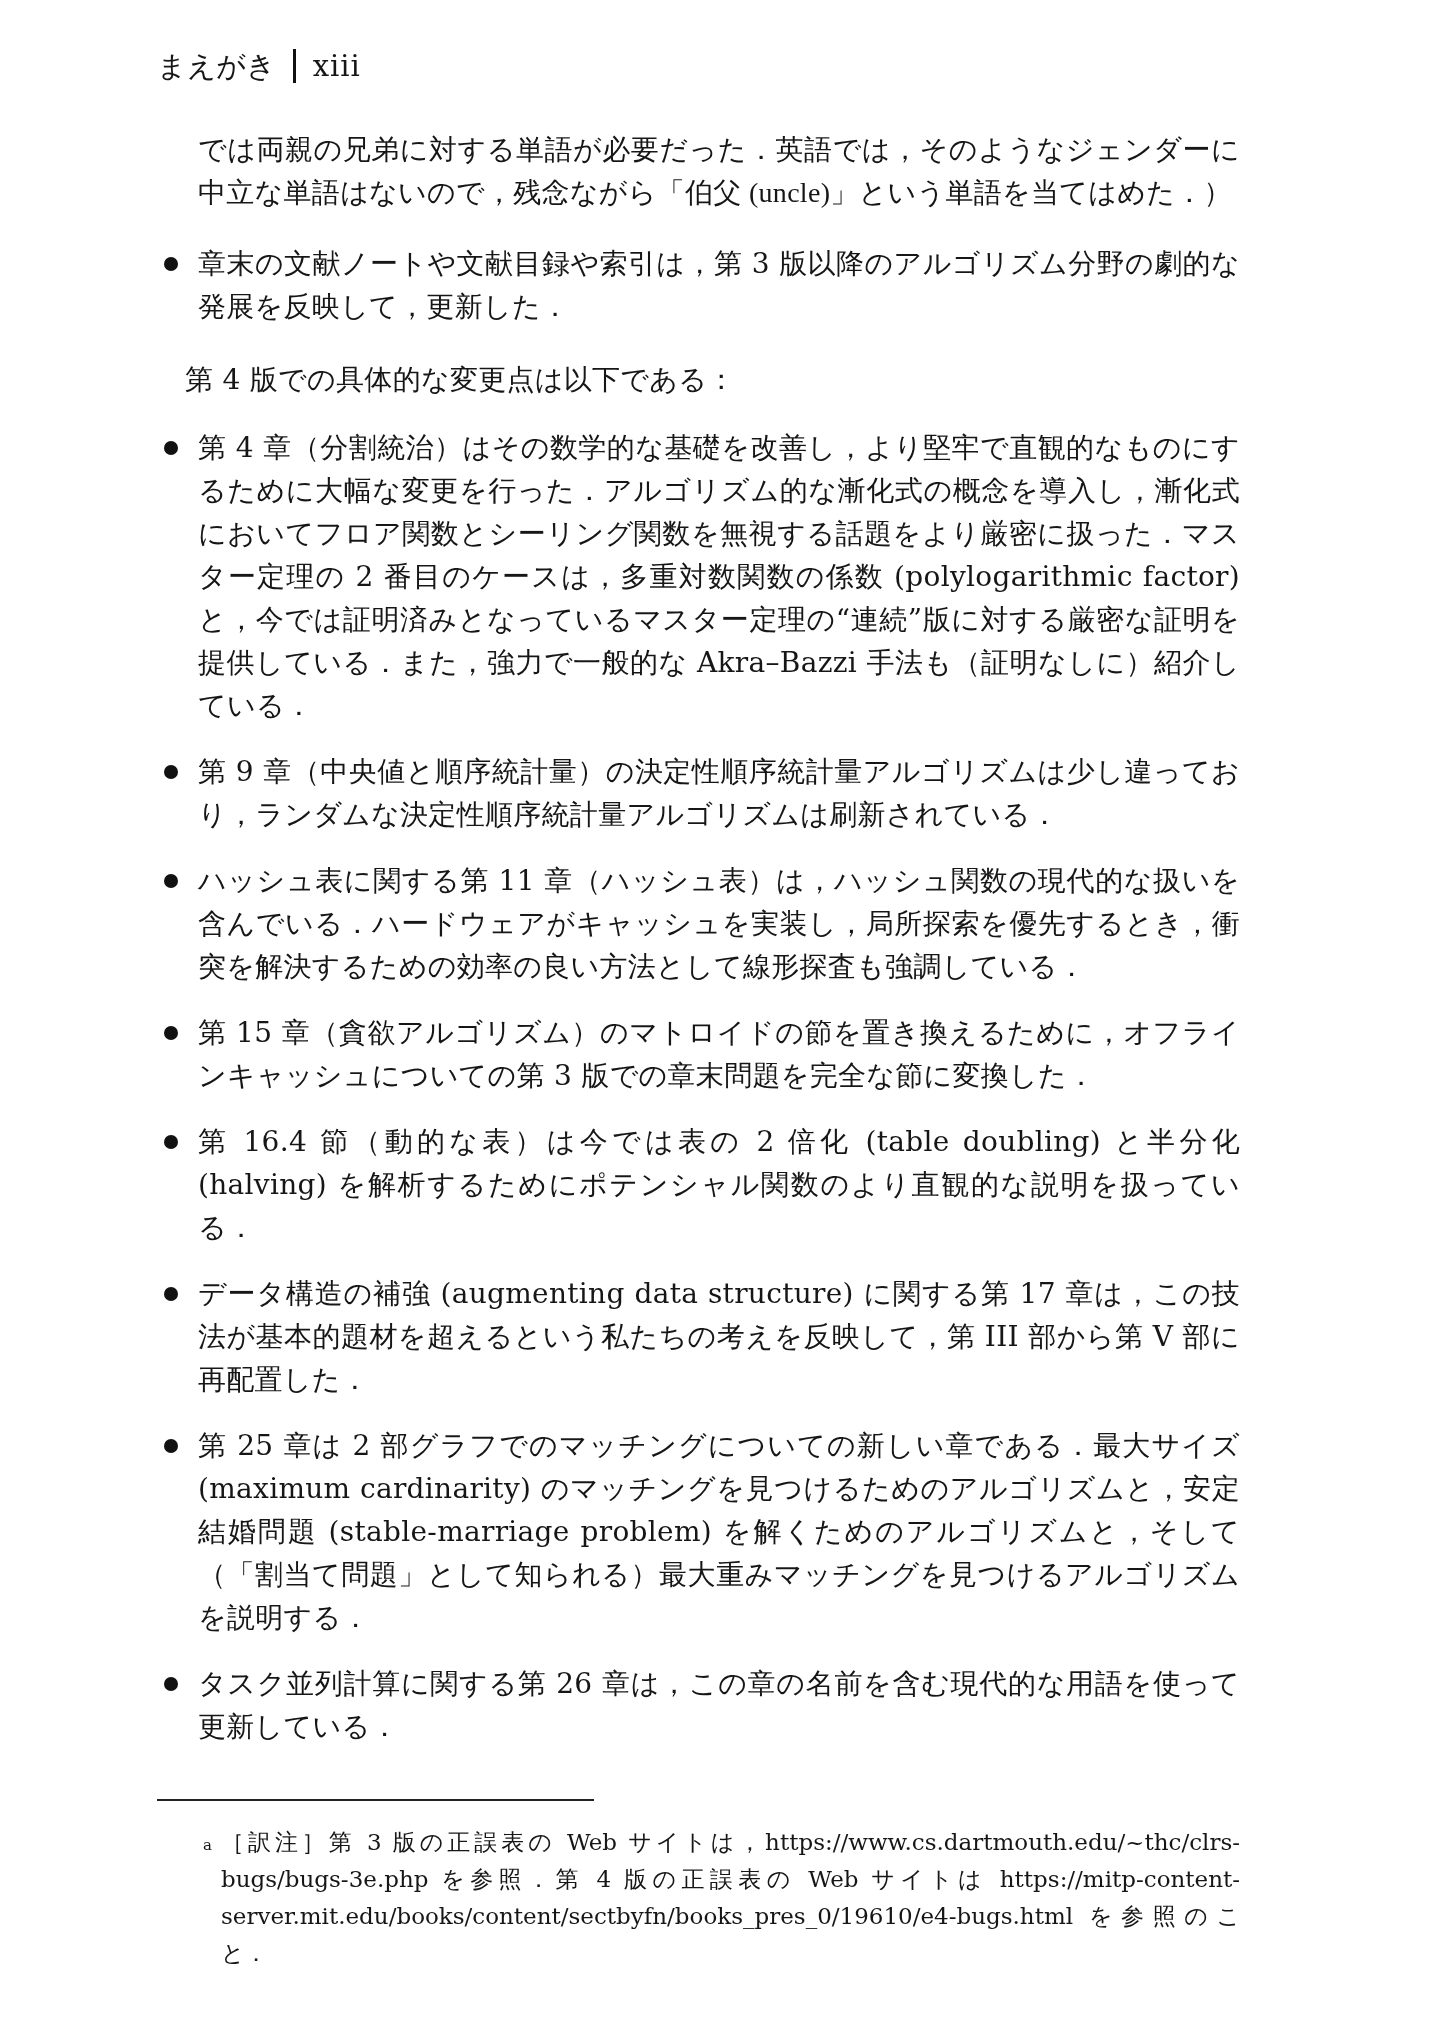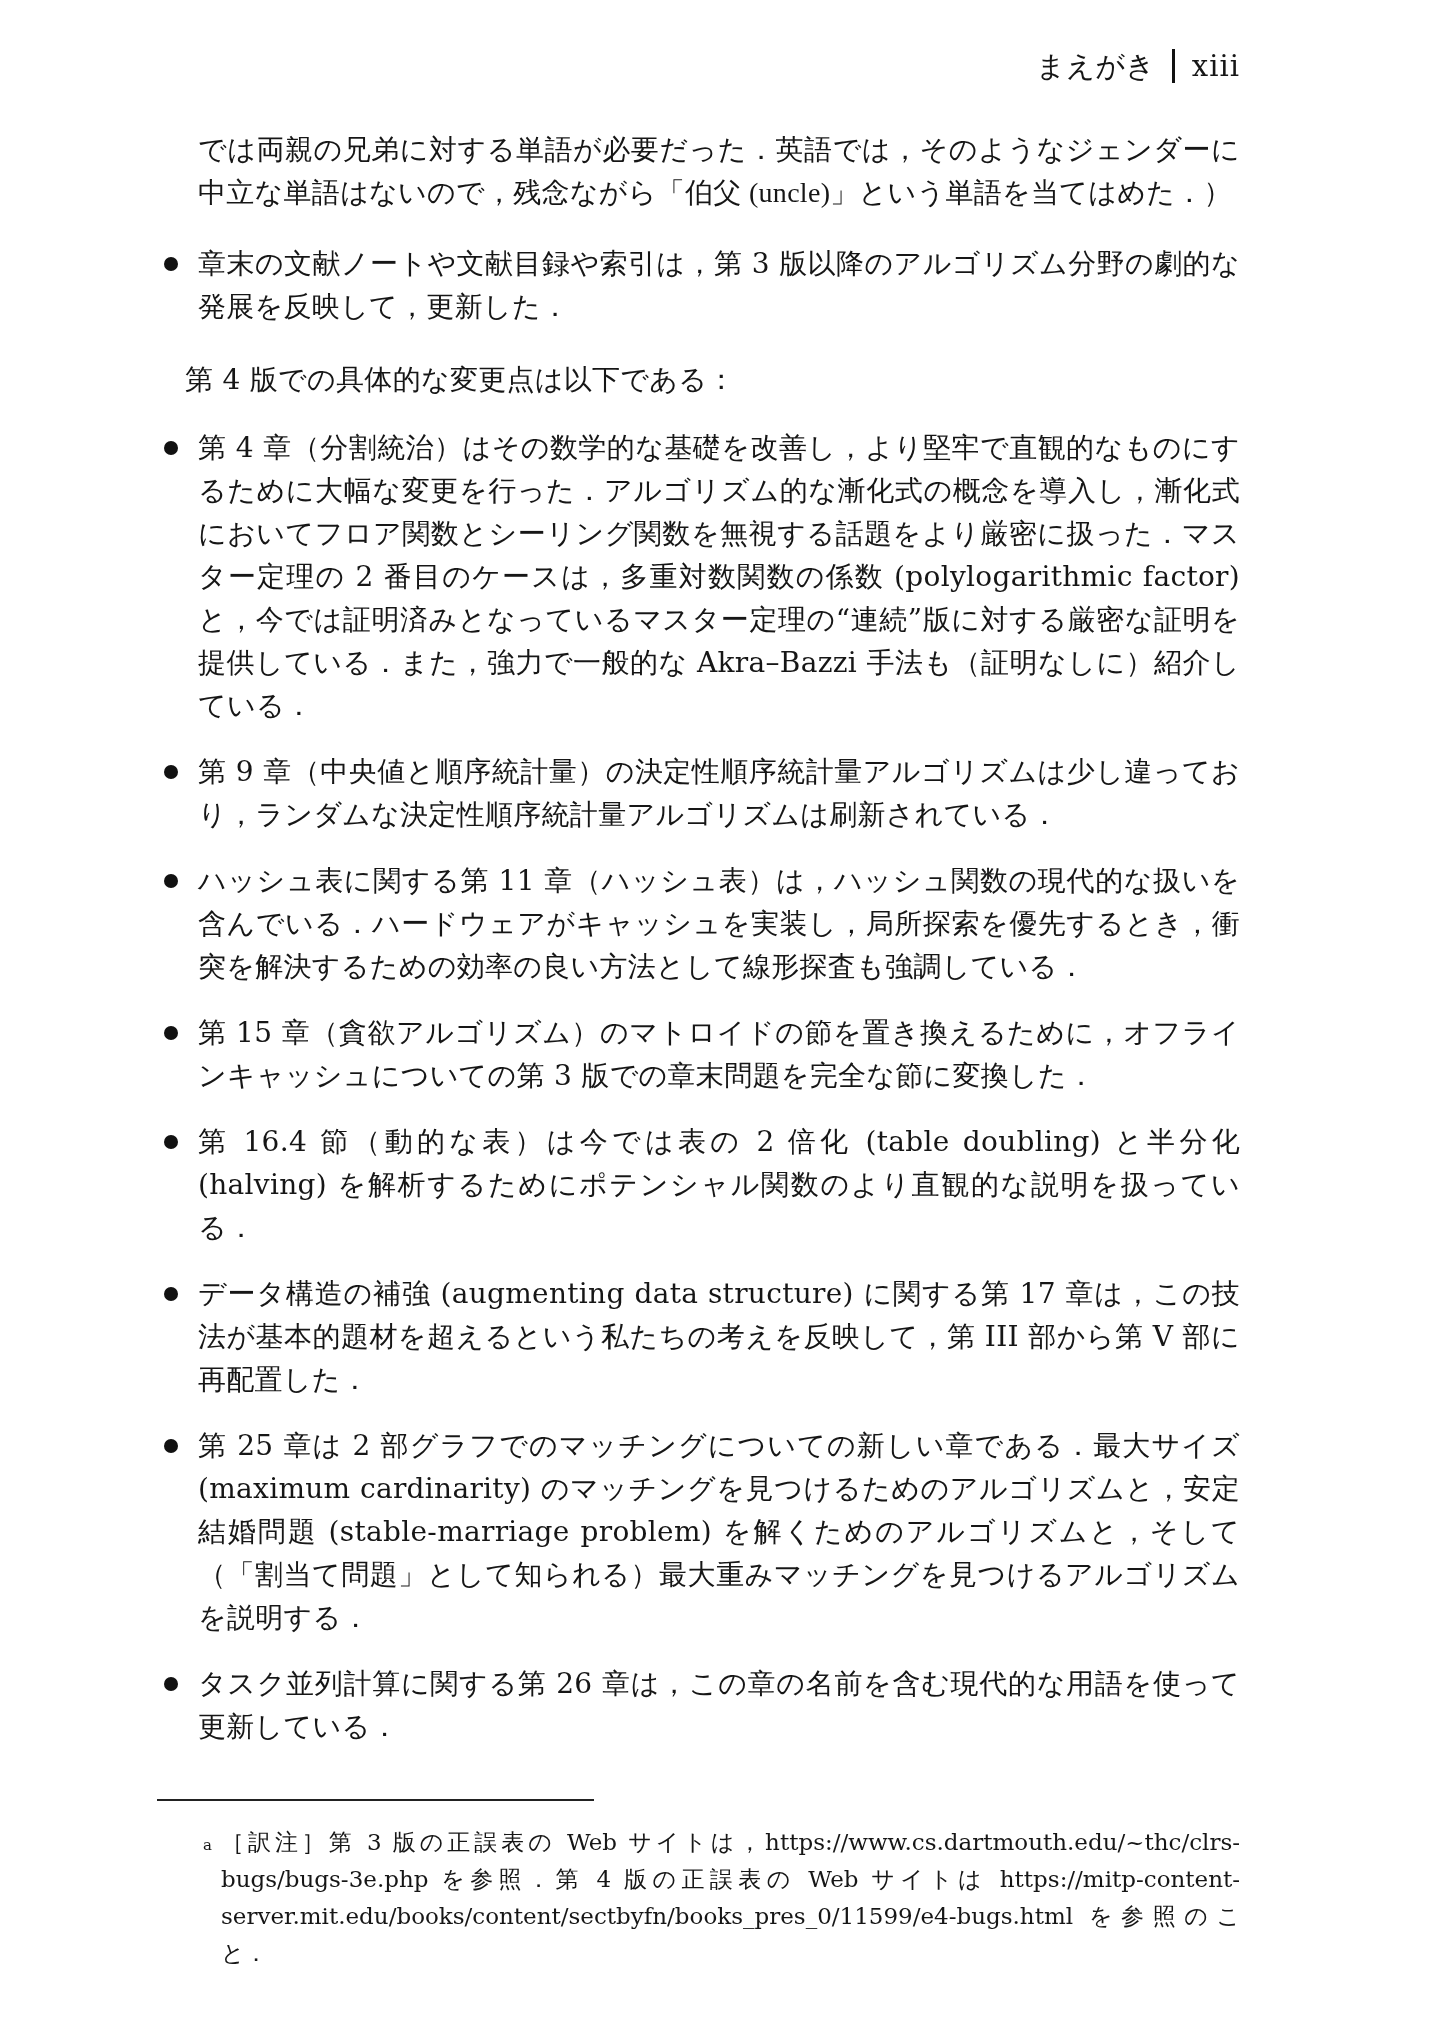--- a/index.html
+++ b/index.html
@@ -7,21 +7,21 @@
     position:relative;
     width:1433px;height:2024px;
     background:#ffffff;
     color:#161616;
     font-family:"DejaVu Serif","Liberation Serif",serif;
     overflow:hidden;
   }
   
   .running-head{
     position:absolute;top:48px;left:157px;width:1083px;
-    display:flex;justify-content:flex-end;align-items:center;gap:17px;
+    display:flex;align-items:center;gap:17px;
     font-size:29px;line-height:36px;
   }
   .rh-divider{width:3px;height:34px;background:#111;}
   .rh-page{font-weight:normal;letter-spacing:1px;}
 
   
   .content{
     position:absolute;top:100px;left:157px;width:1083px;
     font-size:28px;line-height:43px;
     text-align:justify;
@@ -114,17 +114,17 @@
         </div>
 
       </div>
 
   </div>
 
   <div class="footnote-block">
     <div class="fn-rule"></div>
     <p class="fn-text">
       <sup class="fn-marker">a</sup>
-      <span>［訳注］第 3 版の正誤表の Web サイトは，https://www.cs.dartmouth.edu/~thc/clrs-bugs/bugs-3e.php を参照．第 4 版の正誤表の Web サイトは https://mitp-content-server.mit.edu/books/content/sectbyfn/books_pres_0/11599/e4-bugs.html を参照のこと．</span>
+      <span>［訳注］第 3 版の正誤表の Web サイトは，https://www.cs.dartmouth.edu/~thc/clrs-bugs/bugs-3e.php を参照．第 4 版の正誤表の Web サイトは https://mitp-content-server.mit.edu/books/content/sectbyfn/books_pres_0/19610/e4-bugs.html を参照のこと．</span>
     </p>
   </div>
 
 </div>
 
 </body></html>

